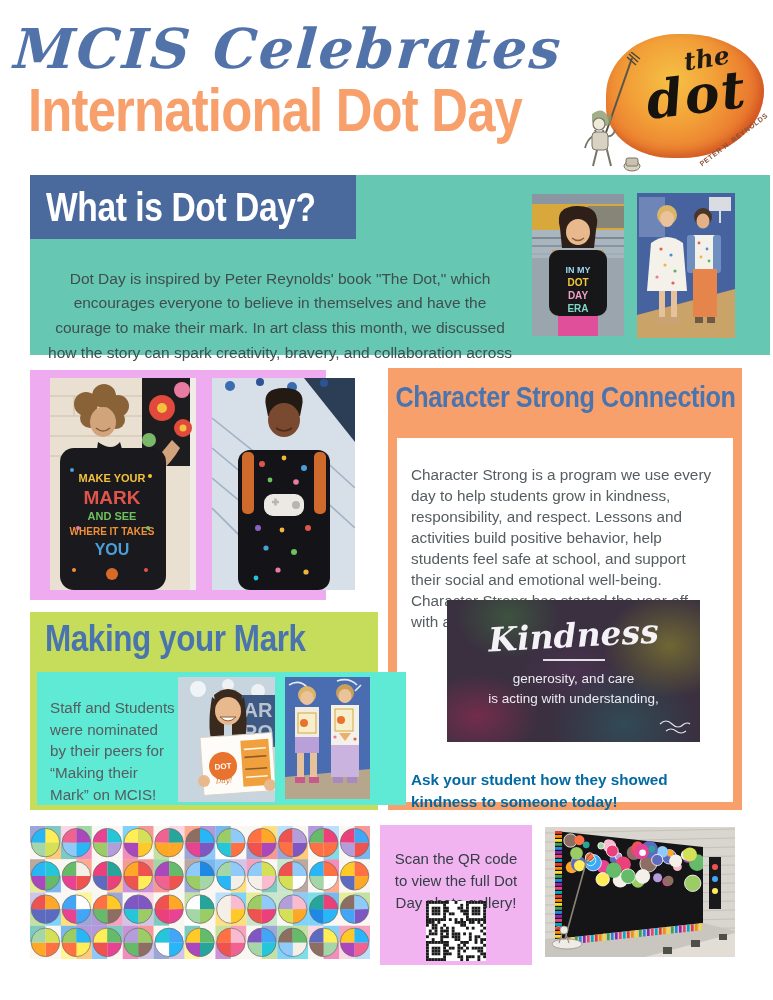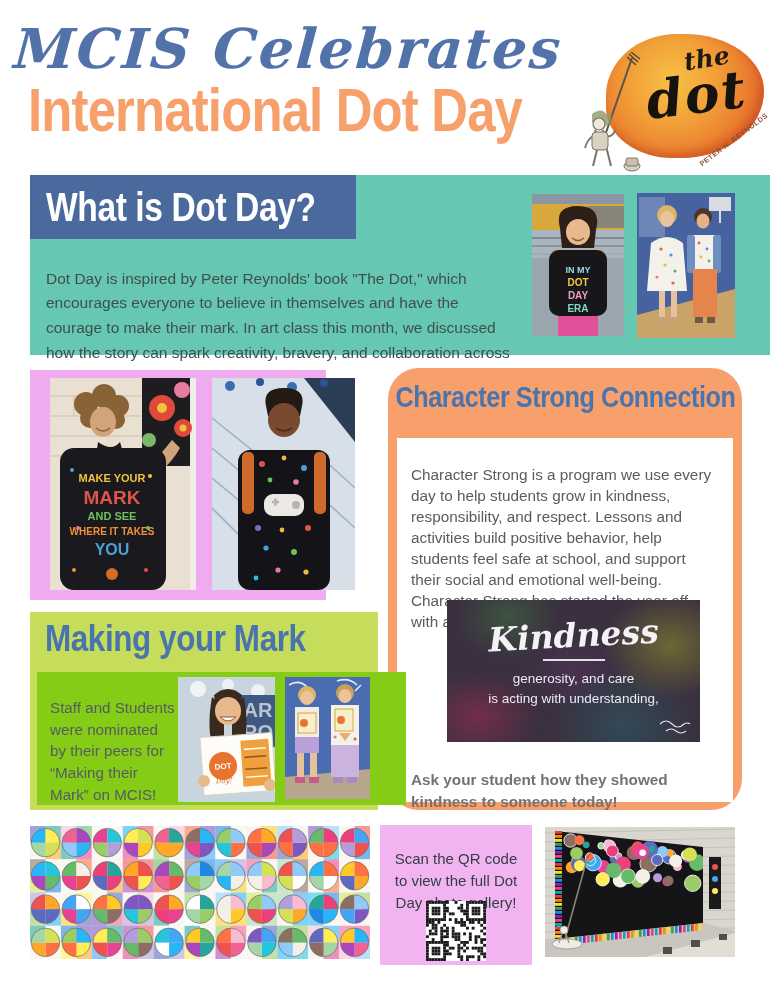--- a/index.html
+++ b/index.html
@@ -21,60 +21,60 @@
     font-size:25px;color:#201a14;transform:rotate(-9deg);font-weight:bold;}
   .logo-dot{position:absolute;left:66px;top:46px;font-family:"DejaVu Serif",serif;font-style:italic;
     font-size:52px;color:#16120e;transform:rotate(-7deg);font-weight:bold;letter-spacing:2px;}
   .logo-author{position:absolute;left:112px;top:118px;font-size:7px;color:#8a4f35;letter-spacing:.6px;
     transform:rotate(-37deg);font-weight:bold;white-space:nowrap;}
 
   
   .h-cond{font-weight:800;letter-spacing:-.5px;white-space:nowrap;display:inline-block;}
 
   
-  .teal-section{left:30px;top:175px;width:740px;height:180px;background:#66c7b3;}
+  .teal-section{left:30px;top:175px;width:740px;height:180px;background:#66c7b3;text-align:center;}
   .navy-bar{position:absolute;left:0;top:0;width:326px;height:64px;background:#4a6a9d;
     display:flex;align-items:center;padding-left:16px;box-sizing:border-box;}
   .navy-bar .h-cond{font-size:40px;color:#ffffff;transform:scaleX(.84);transform-origin:0 50%;}
   .dotday-body{position:absolute;left:16px;top:76px;width:468px;font-size:15.5px;line-height:1.6;
     color:#3e4f4e;}
 
   
   .pink-panel{left:30px;top:370px;width:296px;height:230px;background:#efabef;text-align:right;}
 
   
-  .orange-panel{left:388px;top:368px;width:354px;height:442px;background:#f7a06c;border-radius:31px;}
+  .orange-panel{left:388px;top:368px;width:354px;height:442px;background:#f7a06c;}
   .cs-title-row{position:absolute;left:0;top:12px;width:100%;display:flex;justify-content:center;}
   .cs-title-row .h-cond{font-size:30px;color:#4a74ae;transform:scaleX(.84);}
   .cs-card{position:absolute;left:9px;top:70px;width:336px;height:364px;background:#ffffff;}
   .cs-body{position:absolute;left:14px;top:12px;width:308px;font-size:15.3px;line-height:1.37;color:#555d60;}
   .cs-body strong{color:#1c2023;}
   .cs-footer{position:absolute;left:14px;top:316px;width:306px;font-size:15.3px;line-height:1.4;
-    font-weight:bold;color:#737373;}
+    font-weight:bold;color:#0369a1;}
 
   
   .kindness-card{position:absolute;left:50px;top:162px;width:253px;height:142px;overflow:hidden;
     background:
       radial-gradient(ellipse 90px 62px at 12% 82%, rgba(130,44,78,.8), transparent 70%),
       radial-gradient(ellipse 95px 75px at 88% 32%, rgba(146,140,44,.6), transparent 70%),
       radial-gradient(ellipse 75px 60px at 24% 12%, rgba(64,112,62,.55), transparent 70%),
       radial-gradient(ellipse 105px 85px at 70% 88%, rgba(42,96,104,.55), transparent 70%),
       radial-gradient(ellipse 70px 55px at 50% 50%, rgba(88,52,94,.5), transparent 75%),
       #3a3040;}
   .k-title{margin-top:16px;text-align:center;font-family:"DejaVu Serif",serif;font-style:italic;
     font-weight:bold;font-size:33px;color:#f4f2f7;transform:rotate(-3deg);}
   .k-underline{width:62px;height:2px;background:rgba(255,255,255,.85);margin:4px auto 8px auto;}
   .k-line{text-align:center;font-size:13.5px;color:#eceaf2;line-height:1.45;}
   .k-sign{position:absolute;right:8px;bottom:6px;}
 
   
   .green-panel{left:30px;top:612px;width:348px;height:198px;background:#c6dc5b;}
   .mm-title{position:absolute;left:15px;top:6px;text-decoration:underline;}
   .mm-title .h-cond{font-size:37px;color:#4a74ae;transform:scaleX(.85);transform-origin:0 0;}
-  .mm-card{position:absolute;left:7px;top:60px;width:369px;height:133px;background:#84cc16;}
+  .mm-card{position:absolute;left:7px;top:60px;width:369px;height:133px;background:#5eead4;}
   .mm-body{position:absolute;left:13px;top:10px;width:125px;font-size:15.2px;line-height:1.42;color:#555d60;}
 
   
   .collage{left:30px;top:826px;width:340px;height:133px;}
   .qr-panel{left:380px;top:825px;width:152px;height:140px;background:#f2b4f0;}
   .qr-text{position:absolute;left:9px;top:8px;width:134px;text-align:center;font-size:15px;
     line-height:1.45;color:#343e46;}
   .qr-code{position:absolute;left:46px;top:76px;}
   .wall-photo{left:545px;top:827px;width:190px;height:130px;}
 

